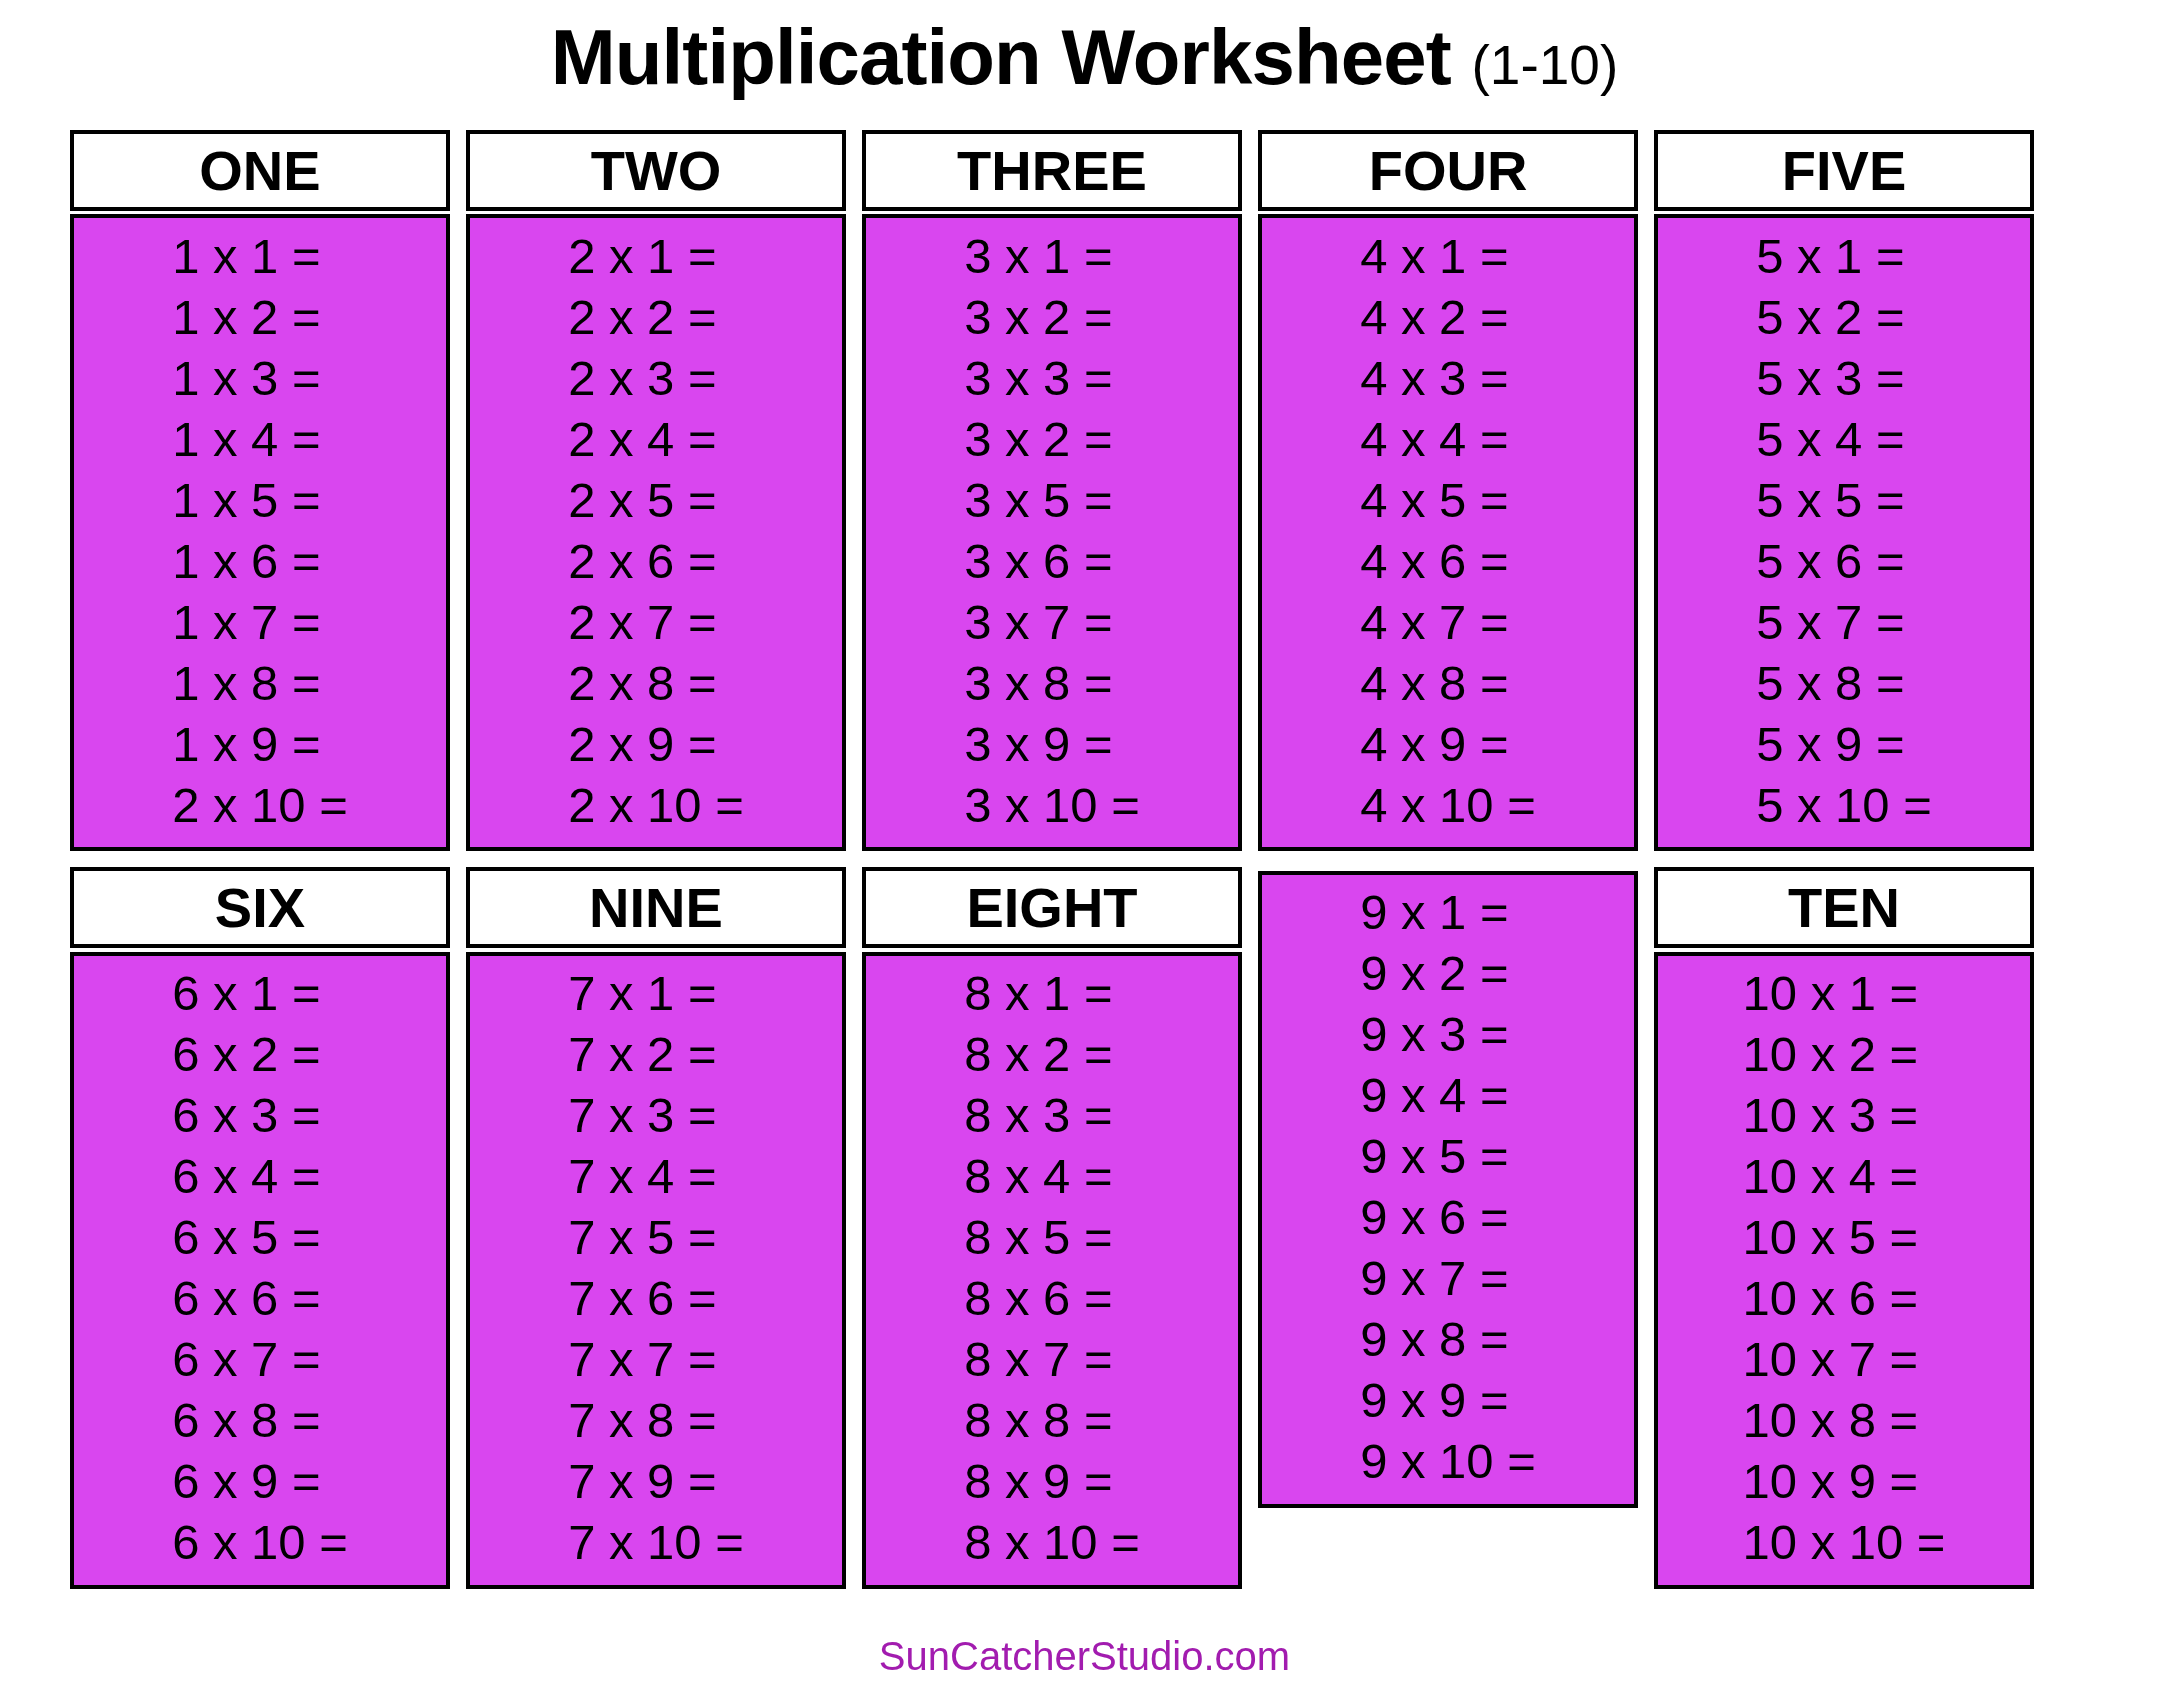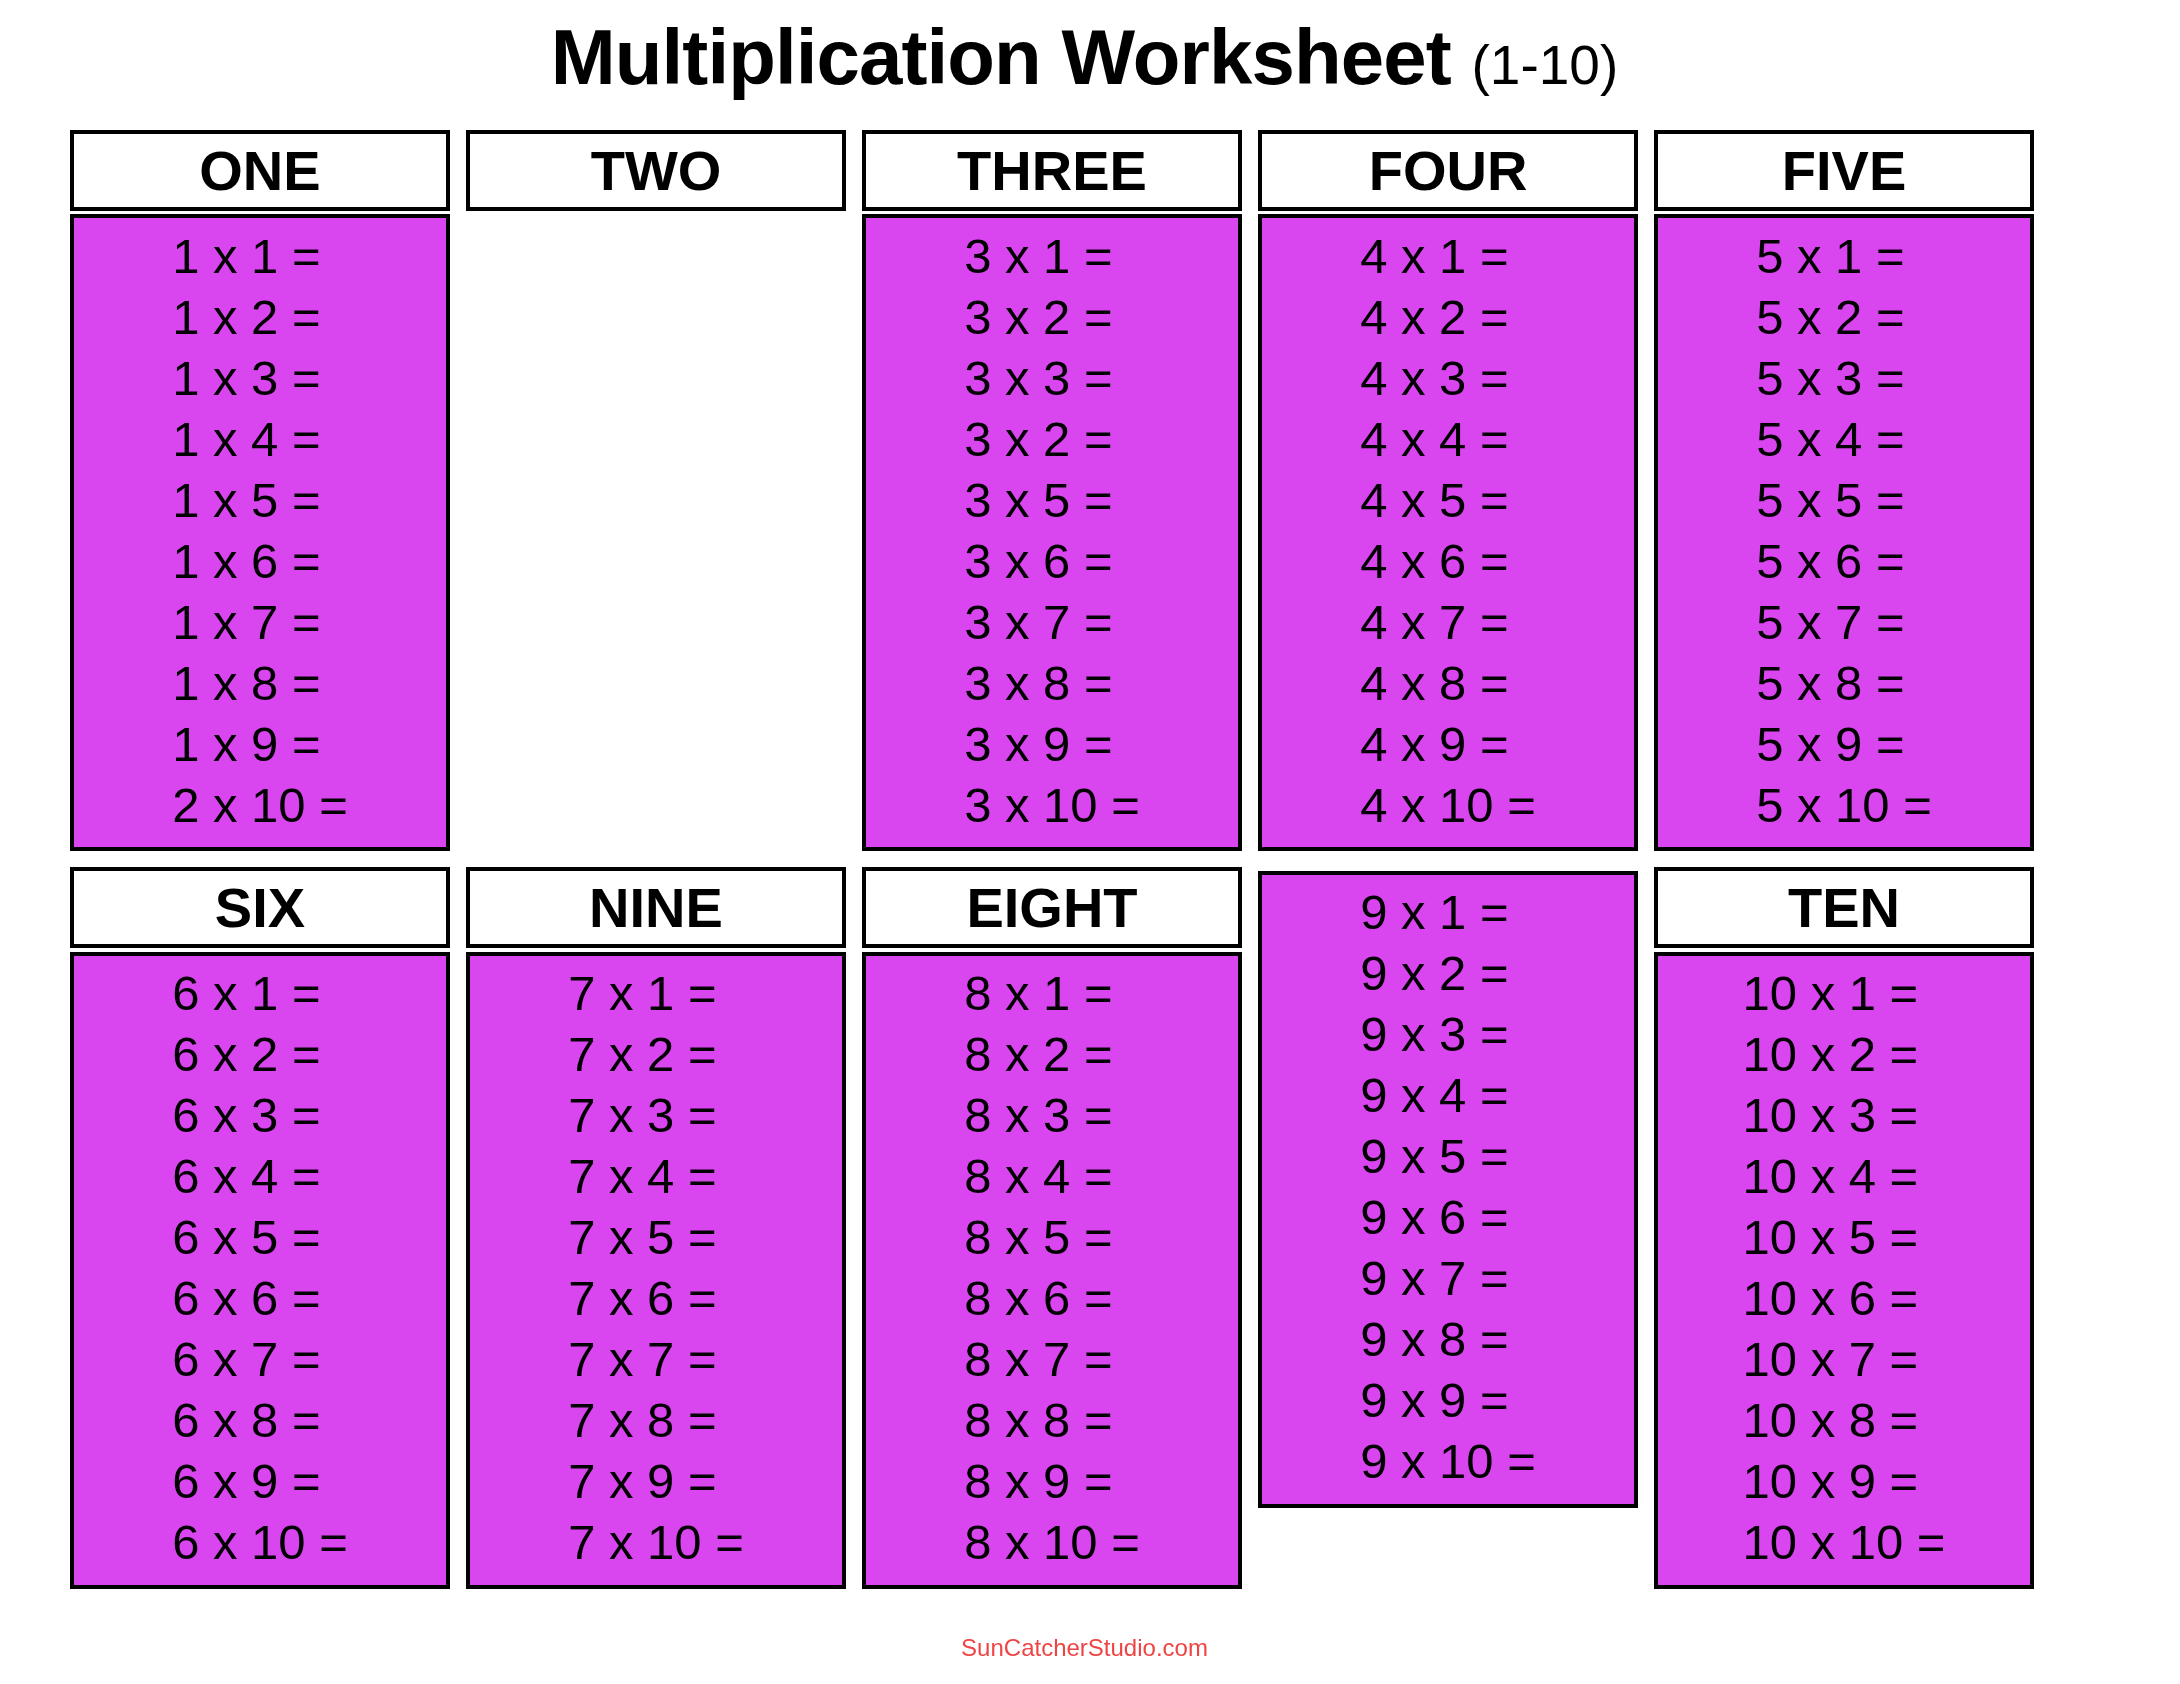--- a/index.html
+++ b/index.html
@@ -72,22 +72,22 @@
     font-size: 49px;
     line-height: 61px;
     white-space: pre;
   }
   .footer {
     position: absolute;
     top: 1634px;
     left: 0;
     width: 100%;
     text-align: center;
-    font-size: 24px;
-    color: #ef4444;
+    font-size: 40px;
+    color: #a21caf;
   }
 </style>
 </head>
 <body>
 
 <div class="page">
 
   <h1 class="title"><span>Multiplication Worksheet</span> <span class="title-range">(1-10)</span></h1>
 
   <div class="grid">
@@ -109,20 +109,34 @@
           <div class="problem">1 x 9 =</div>
           <div class="problem">2 x 10 =</div>
         </div>
       </div>
     </section>
 
     <section class="box">
       <div class="box-header">
         <span>TWO</span>
       </div>
+      <div class="box-body">
+        <div class="problems">
+          <div class="problem">2 x 1 =</div>
+          <div class="problem">2 x 2 =</div>
+          <div class="problem">2 x 3 =</div>
+          <div class="problem">2 x 4 =</div>
+          <div class="problem">2 x 5 =</div>
+          <div class="problem">2 x 6 =</div>
+          <div class="problem">2 x 7 =</div>
+          <div class="problem">2 x 8 =</div>
+          <div class="problem">2 x 9 =</div>
+          <div class="problem">2 x 10 =</div>
+        </div>
+      </div>
     </section>
 
     <section class="box">
       <div class="box-header">
         <span>THREE</span>
       </div>
       <div class="box-body">
         <div class="problems">
           <div class="problem">3 x 1 =</div>
           <div class="problem">3 x 2 =</div>

